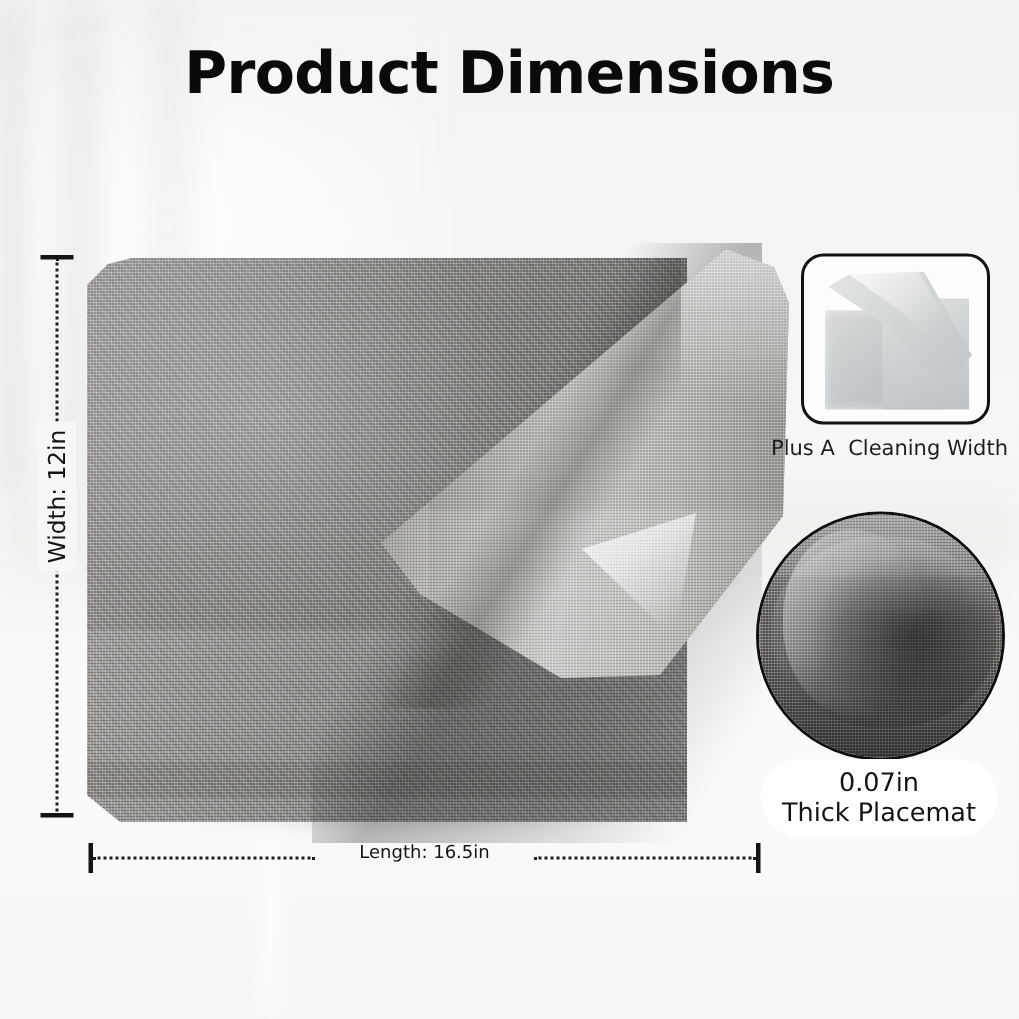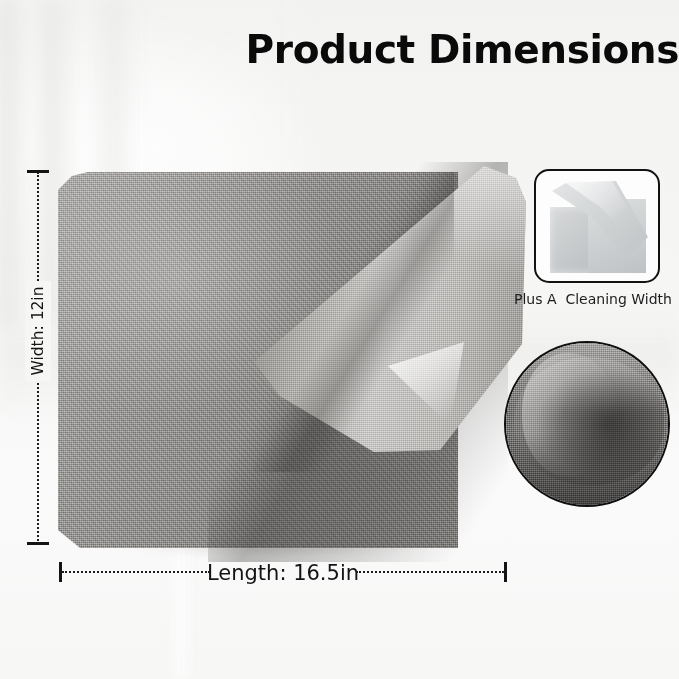--- a/index.html
+++ b/index.html
@@ -53,21 +53,21 @@
     width: 26px; height: 249px;
     background: linear-gradient(90deg, rgba(240,240,238,0) 0%, rgba(252,252,252,0.9) 50%, rgba(240,240,238,0) 100%);
     filter: blur(5px);
   }
 
   
   .title {
     position: absolute;
     left: 0; top: 27px;
     width: 679px;
-    text-align: right;
+    text-align: center;
     font-size: 39px;
     font-weight: 700;
     letter-spacing: -0.4px;
     color: #0a0a0a;
     font-family: "DejaVu Sans", sans-serif;
   }
 
   
   .linen {
     background-color: #928f8c;
@@ -217,21 +217,21 @@
     top: 2px; width: 0; height: 20px;
     border-left: 3px solid #141414;
   }
   .dim-h .cap.start { left: 1px; }
   .dim-h .cap.end { right: 1px; }
   .dim-h .label {
     position: absolute;
     left: 0; top: 1px;
     width: 450px;
     text-align: center;
-    font-size: 21px;
+    font-size: 12px;
     color: #141414;
     font-family: "DejaVu Sans", sans-serif;
   }
 
   
   .cloth-inset {
     position: absolute;
     left: 534px; top: 169px;
     width: 122px; height: 110px;
     border: 2px solid #121212;
@@ -402,14 +402,18 @@
   <div class="cloth-caption">Plus A  Cleaning Width</div>
 
   <div class="thick-circle">
     <div class="fabric-back"></div>
     <div class="roll-lip"></div>
     <div class="lip-edge"></div>
     <div class="hl-top"></div>
     <div class="shadow-bottom"></div>
   </div>
 
+  <div class="thick-pill">
+    <div class="l1">0.07in</div>
+    <div class="l2">Thick Placemat</div>
+  </div>
 
 </div>
 
 </body></html>

